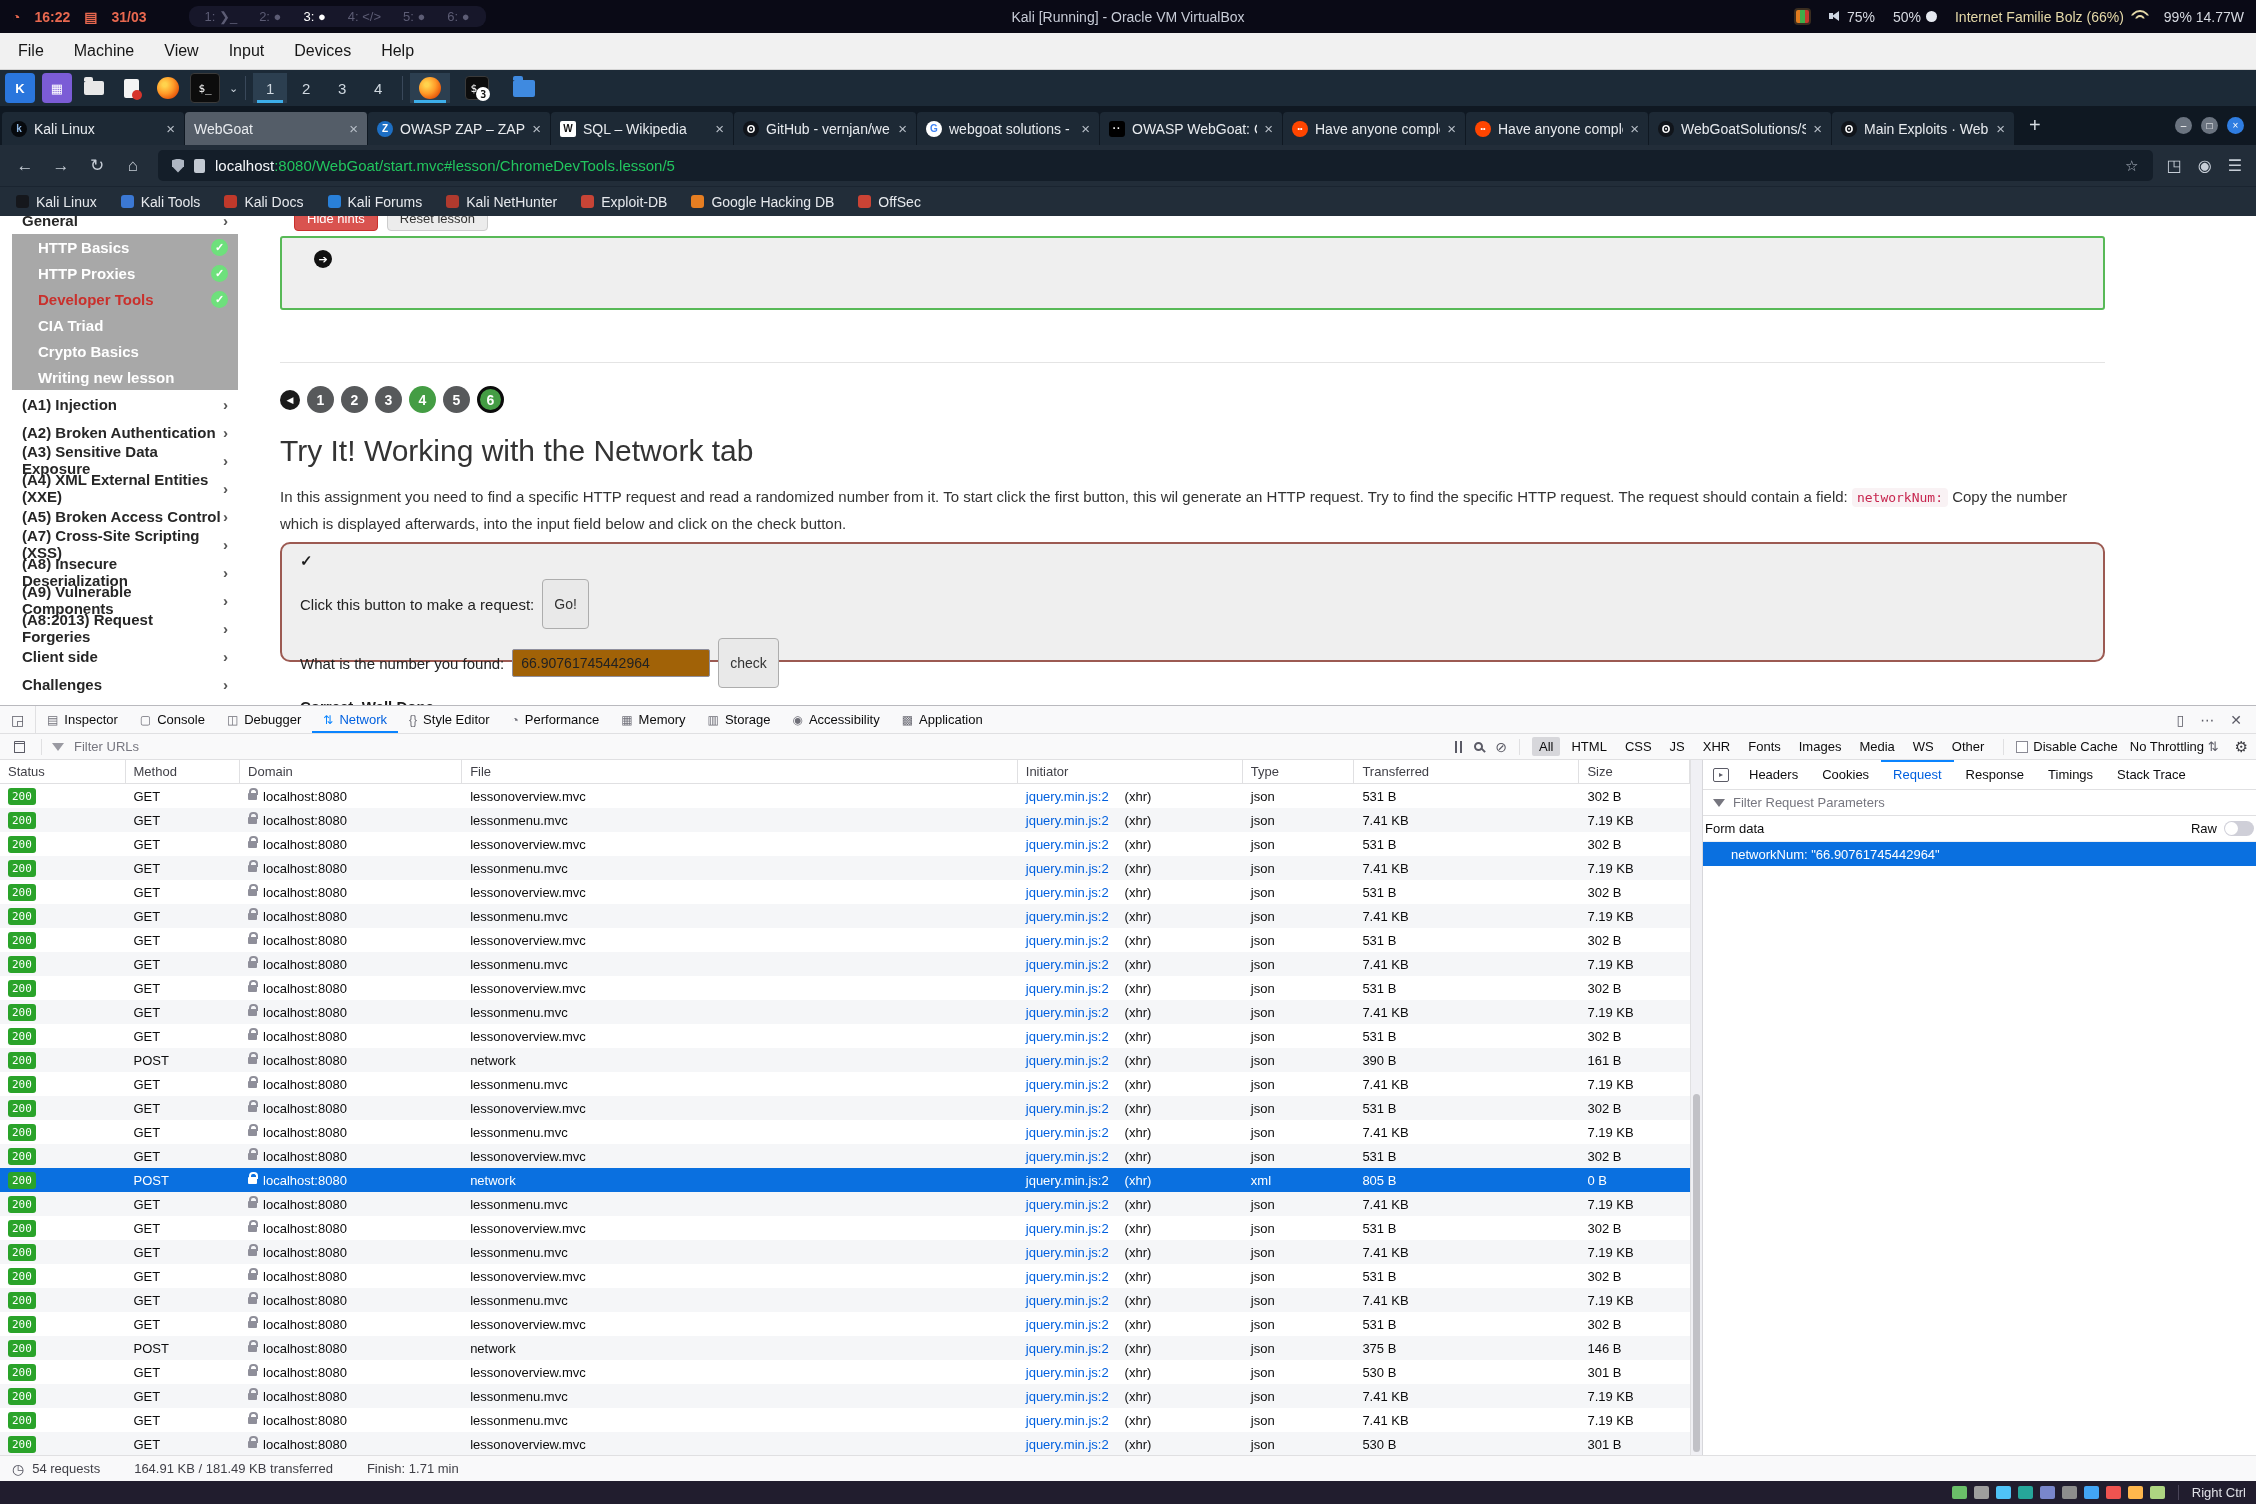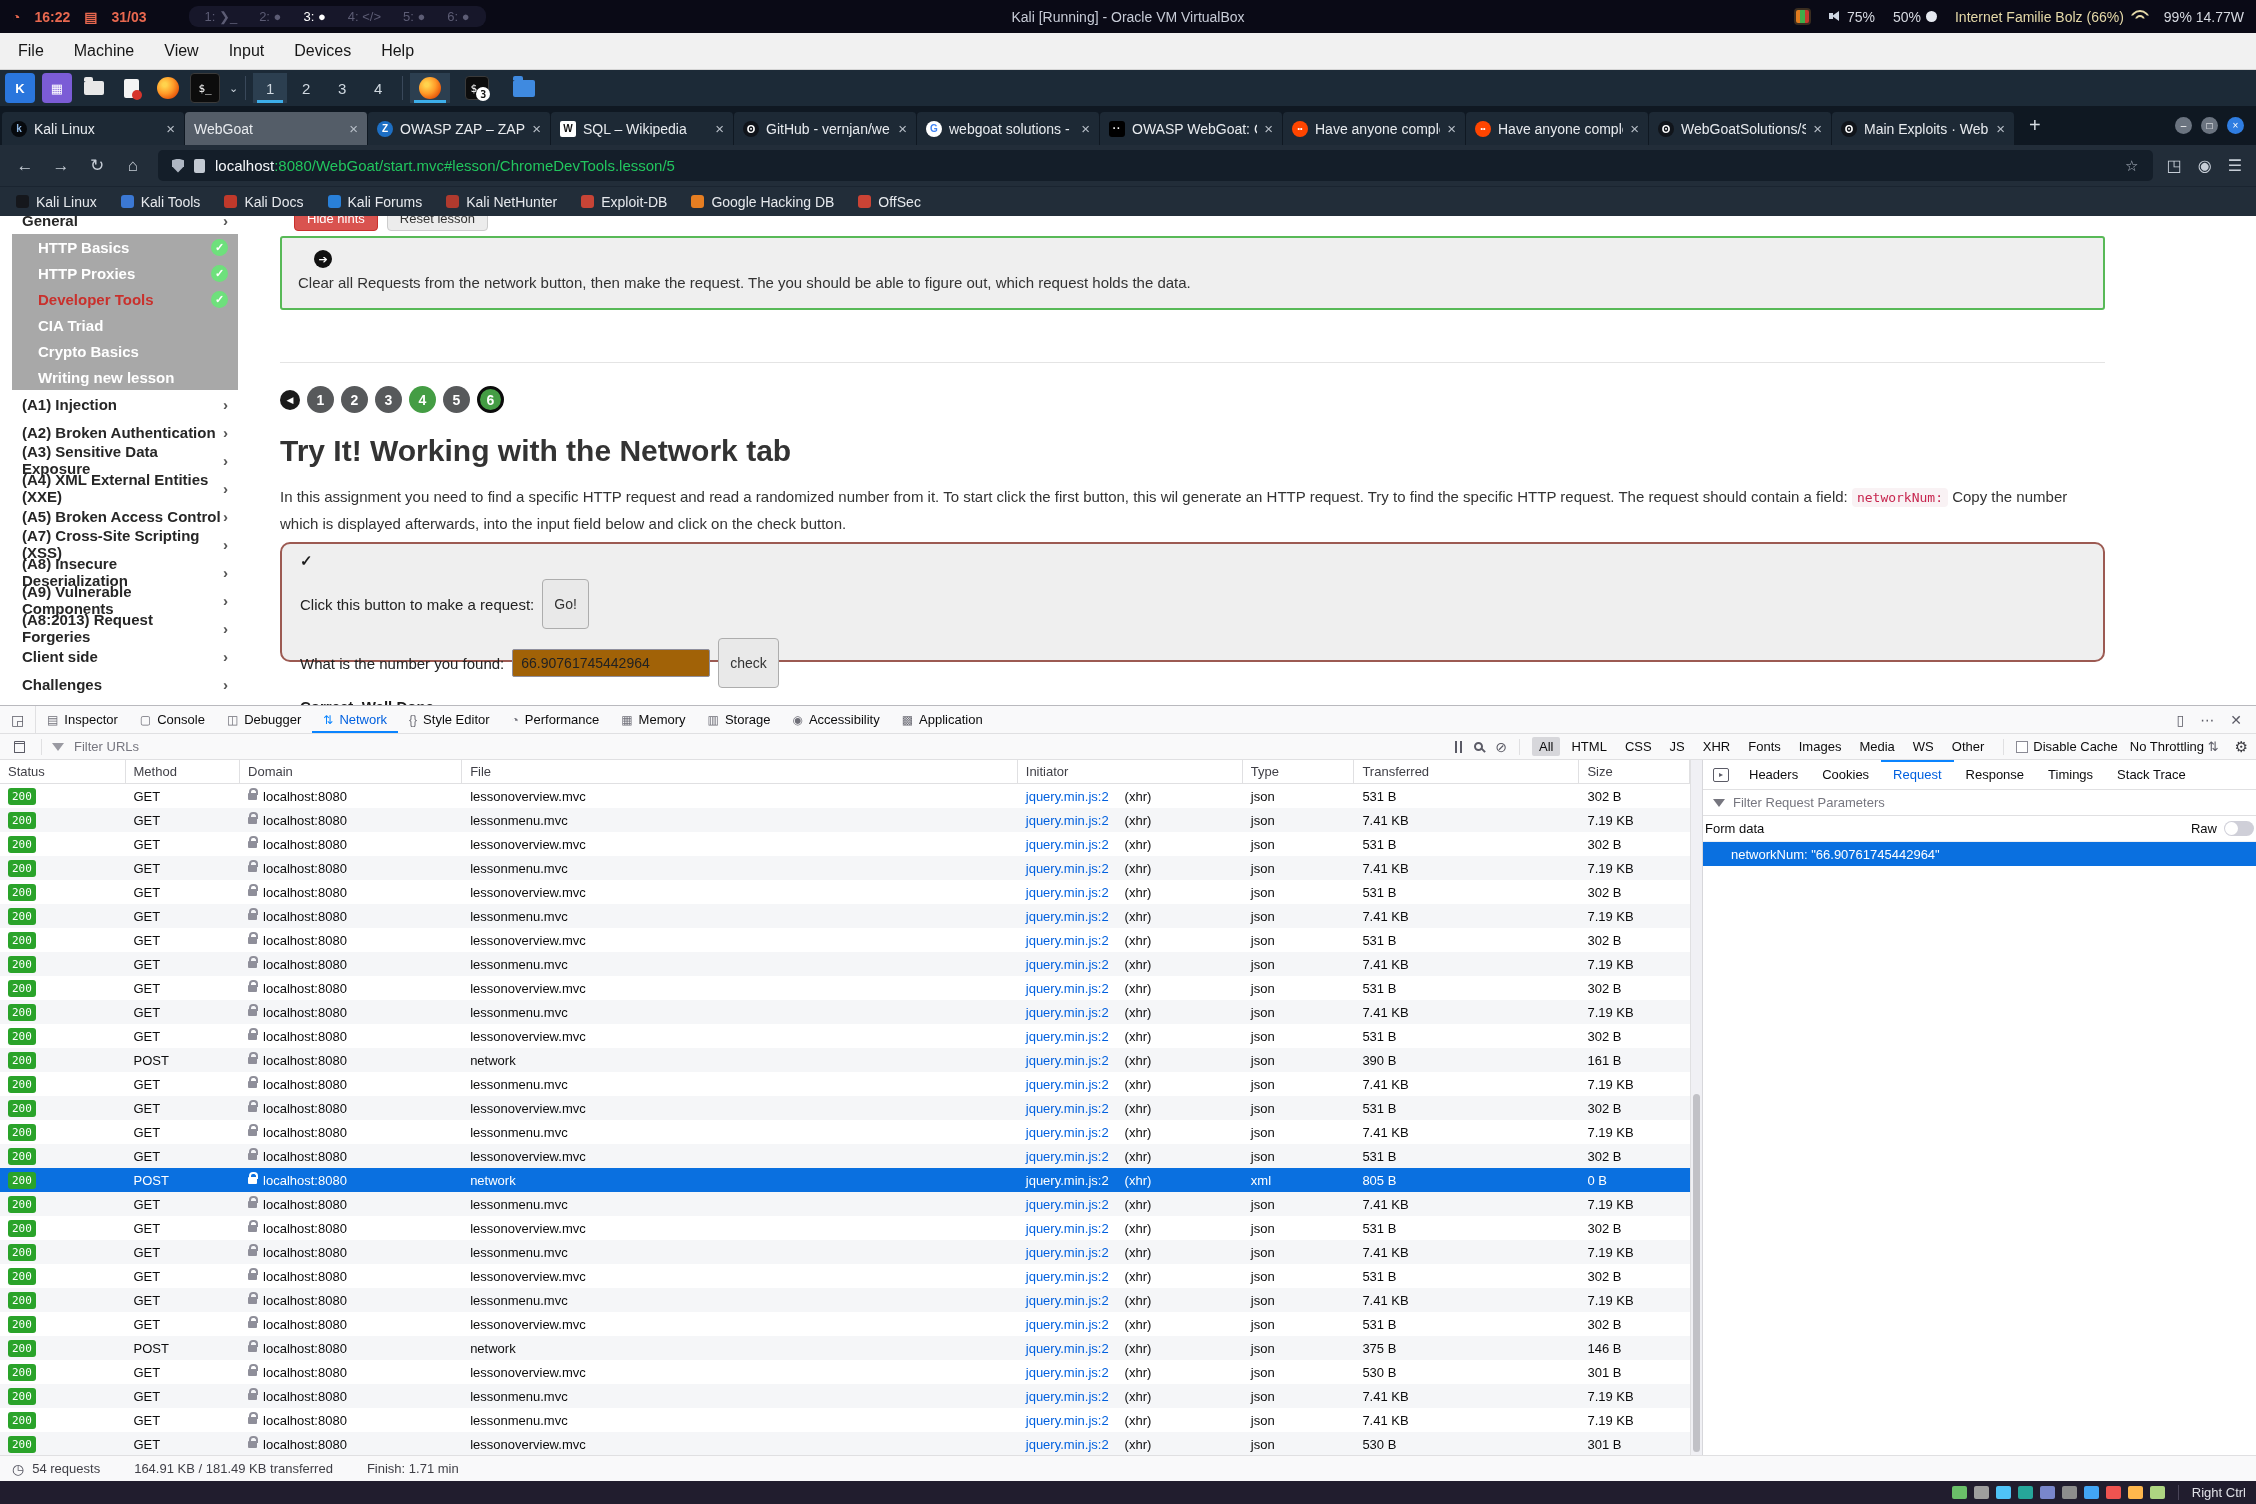--- a/index.html
+++ b/index.html
@@ -100,21 +100,21 @@
   .wg-gray-btn{background:#ececec;color:#333;border:1px solid #ccc;border-radius:4px;font-size:13px;padding:4px 12px}
   .hint-box{position:absolute;top:20px;left:0;width:100%;height:74px;border:2px solid #58b957;border-radius:3px;background:#efefef;padding:10px 16px}
   .dir-dot{width:18px;height:18px;border-radius:50%;background:#111;color:#fff;font-size:11px;display:flex;align-items:center;justify-content:center;margin:2px 0 6px 16px}
   .hint-text{font-size:15px;color:#333}
   .divider{position:absolute;top:146px;left:0;width:100%;border-bottom:1px solid #e4e4e4}
   .pagination{position:absolute;top:170px;left:0;display:flex;gap:7px;align-items:center}
   .prev-dot{width:20px;height:20px;border-radius:50%;background:#1b1b1b;color:#fff;font-size:9px;display:flex;align-items:center;justify-content:center}
   .page-dot{width:27px;height:27px;border-radius:50%;background:#57595b;color:#fff;font-size:14px;font-weight:bold;display:flex;align-items:center;justify-content:center}
   .page-dot.done{background:#449d44}
   .page-dot.current{border:3px solid #0c0c0c}
-  .lesson-title{position:absolute;top:218px;font-size:30px;font-weight:700;color:#333}
+  .lesson-title{position:absolute;top:218px;font-size:30px;font-weight:400;color:#333}
   .lesson-para{position:absolute;top:268px;font-size:15px;line-height:26px;color:#333;width:100%}
   .code-chip{font-family:"DejaVu Sans Mono",monospace;font-size:13px;color:#c7254e;background:#f9f2f4;border-radius:4px;padding:2px 5px}
   .attempt{position:absolute;top:326px;left:0;width:100%;height:120px;border:2px solid #9c5a52;border-radius:10px;background:#efefef;padding:8px 18px}
   .check-glyph{font-size:15px;color:#1c1c1c;font-weight:bold}
   .att-line{display:flex;align-items:center;gap:8px;margin-top:9px;font-size:15px;color:#222}
   .wg-btn{background:#e9e9e9;border:1px solid #adadad;border-radius:4px;padding:16px 11px;font-size:14px;color:#333}
   .answer-input{width:198px;height:28px;border:1px solid #8f8f9d;border-radius:2px;background:#a16207;padding:0 8px;font-size:14px;color:#222;font-family:"Liberation Sans",sans-serif}
   .feedback{margin-top:10px;font-size:15px;font-weight:bold;color:#1c1c1c}
 
   
@@ -499,21 +499,20 @@
 
         </div>
       </div>
     <div id="lesson">
       <div class="lesson-buttons">
         <button class="wg-red-btn">Hide hints</button>
         <button class="wg-gray-btn">Reset lesson</button>
       </div>
       <div class="hint-box">
         <div class="dir-dot">➔</div>
-        <div class="hint-text">Clear all Requests from the network button, then make the request. The you should be able to figure out, which request holds the data.</div>
       </div>
       <div class="divider"></div>
       <div class="pagination">
         <span class="prev-dot">◀</span>
         <span style="display:flex;gap:7px">
 
         <span class="page-dot">1</span>
             <span class="page-dot">2</span>
             <span class="page-dot">3</span>
             <span class="page-dot done">4</span>

